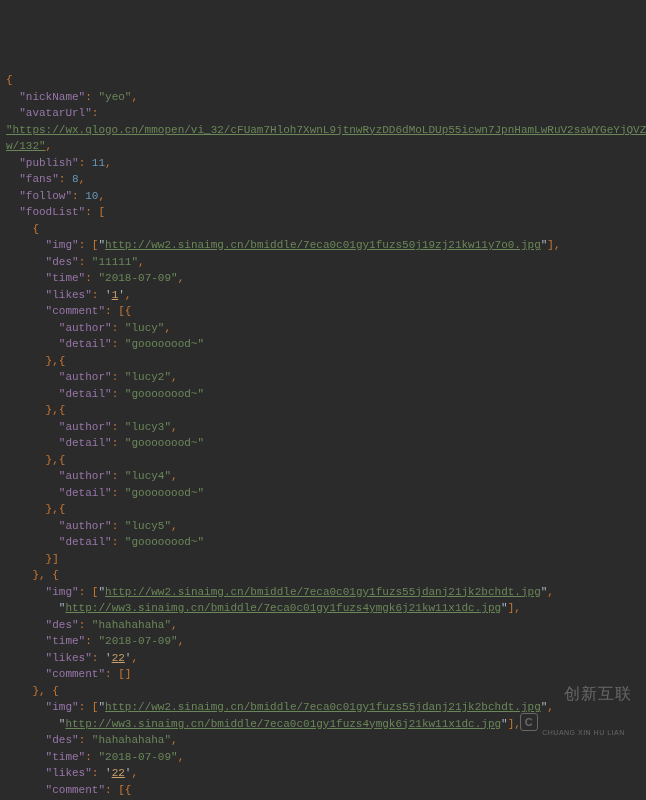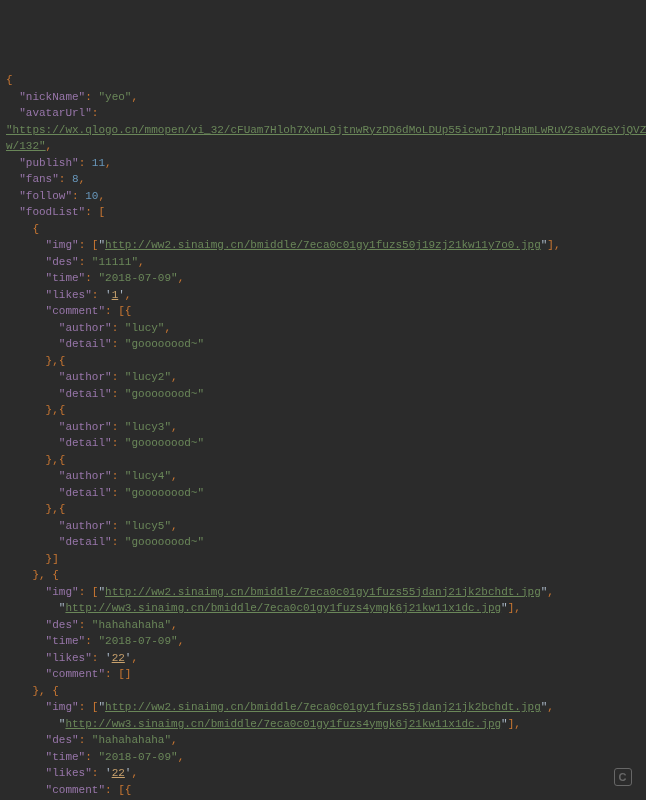--- a/index.html
+++ b/index.html
@@ -57,16 +57,20 @@
   </style>
 </head>
 <body>
 
 
 
 <div id="code-container"><span class="line"><span class="punct">{</span></span><span class="line">  <span class="key">"nickName"</span><span class="punct">:</span> <span class="string">"yeo"</span><span class="punct">,</span></span><span class="line">  <span class="key">"avatarUrl"</span><span class="punct">:</span></span><span class="line"><span class="url">"https://wx.qlogo.cn/mmopen/vi_32/cFUam7Hloh7XwnL9jtnwRyzDD6dMoLDUp55icwn7JpnHamLwRuV2saWYGeYjQVZK0rs209gk2dr4aaH0p40wbo</span></span><span class="line"><span class="url">w/132"</span><span class="punct">,</span></span><span class="line">  <span class="key">"publish"</span><span class="punct">:</span> <span class="number">11</span><span class="punct">,</span></span><span class="line">  <span class="key">"fans"</span><span class="punct">:</span> <span class="number">8</span><span class="punct">,</span></span><span class="line">  <span class="key">"follow"</span><span class="punct">:</span> <span class="number">10</span><span class="punct">,</span></span><span class="line">  <span class="key">"foodList"</span><span class="punct">:</span> <span class="punct">[</span><span class="punct"></span></span><span class="line">    <span class="punct">{</span></span><span class="line">      <span class="key">"img"</span><span class="punct">:</span> <span class="punct">[</span>"<span class="url">http://ww2.sinaimg.cn/bmiddle/7eca0c01gy1fuzs50j19zj21kw11y7o0.jpg</span>"<span class="punct">],</span></span><span class="line">      <span class="key">"des"</span><span class="punct">:</span> <span class="string">"11111"</span><span class="punct">,</span></span><span class="line">      <span class="key">"time"</span><span class="punct">:</span> <span class="string">"2018-07-09"</span><span class="punct">,</span></span><span class="line">      <span class="key">"likes"</span><span class="punct">:</span> '<span class="quoted-num">1</span>'<span class="punct">,</span></span><span class="line">      <span class="key">"comment"</span><span class="punct">:</span> <span class="punct">[{</span><span class="punct"></span></span><span class="line">        <span class="key">"author"</span><span class="punct">:</span> <span class="string">"lucy"</span><span class="punct">,</span></span><span class="line">        <span class="key">"detail"</span><span class="punct">:</span> <span class="string">"goooooood~"</span><span class="punct"></span></span><span class="line">      <span class="punct">},{</span></span><span class="line">        <span class="key">"author"</span><span class="punct">:</span> <span class="string">"lucy2"</span><span class="punct">,</span></span><span class="line">        <span class="key">"detail"</span><span class="punct">:</span> <span class="string">"goooooood~"</span><span class="punct"></span></span><span class="line">      <span class="punct">},{</span></span><span class="line">        <span class="key">"author"</span><span class="punct">:</span> <span class="string">"lucy3"</span><span class="punct">,</span></span><span class="line">        <span class="key">"detail"</span><span class="punct">:</span> <span class="string">"goooooood~"</span><span class="punct"></span></span><span class="line">      <span class="punct">},{</span></span><span class="line">        <span class="key">"author"</span><span class="punct">:</span> <span class="string">"lucy4"</span><span class="punct">,</span></span><span class="line">        <span class="key">"detail"</span><span class="punct">:</span> <span class="string">"goooooood~"</span><span class="punct"></span></span><span class="line">      <span class="punct">},{</span></span><span class="line">        <span class="key">"author"</span><span class="punct">:</span> <span class="string">"lucy5"</span><span class="punct">,</span></span><span class="line">        <span class="key">"detail"</span><span class="punct">:</span> <span class="string">"goooooood~"</span><span class="punct"></span></span><span class="line">      <span class="punct">}]</span></span><span class="line">    <span class="punct">}, {</span></span><span class="line">      <span class="key">"img"</span><span class="punct">:</span> <span class="punct">[</span>"<span class="url">http://ww2.sinaimg.cn/bmiddle/7eca0c01gy1fuzs55jdanj21jk2bchdt.jpg</span>"<span class="punct">,</span></span><span class="line">        "<span class="url">http://ww3.sinaimg.cn/bmiddle/7eca0c01gy1fuzs4ymgk6j21kw11x1dc.jpg</span>"<span class="punct">],</span></span><span class="line">      <span class="key">"des"</span><span class="punct">:</span> <span class="string">"hahahahaha"</span><span class="punct">,</span></span><span class="line">      <span class="key">"time"</span><span class="punct">:</span> <span class="string">"2018-07-09"</span><span class="punct">,</span></span><span class="line">      <span class="key">"likes"</span><span class="punct">:</span> '<span class="quoted-num">22</span>'<span class="punct">,</span></span><span class="line">      <span class="key">"comment"</span><span class="punct">:</span> <span class="punct">[]</span><span class="punct"></span></span><span class="line">    <span class="punct">}, {</span></span><span class="line">      <span class="key">"img"</span><span class="punct">:</span> <span class="punct">[</span>"<span class="url">http://ww2.sinaimg.cn/bmiddle/7eca0c01gy1fuzs55jdanj21jk2bchdt.jpg</span>"<span class="punct">,</span></span><span class="line">        "<span class="url">http://ww3.sinaimg.cn/bmiddle/7eca0c01gy1fuzs4ymgk6j21kw11x1dc.jpg</span>"<span class="punct">],</span></span><span class="line">      <span class="key">"des"</span><span class="punct">:</span> <span class="string">"hahahahaha"</span><span class="punct">,</span></span><span class="line">      <span class="key">"time"</span><span class="punct">:</span> <span class="string">"2018-07-09"</span><span class="punct">,</span></span><span class="line">      <span class="key">"likes"</span><span class="punct">:</span> '<span class="quoted-num">22</span>'<span class="punct">,</span></span><span class="line">      <span class="key">"comment"</span><span class="punct">:</span> <span class="punct">[{</span><span class="punct"></span></span><span class="line">         </span></div>
 
 <div class="watermark">
   <span class="watermark-icon">C</span>
+  <span>
+    <span>创新互联</span>
+    <span class="wm-sub">CHUANG XIN HU LIAN</span>
+  </span>
 </div>
 
 
 
 
 </body></html>

